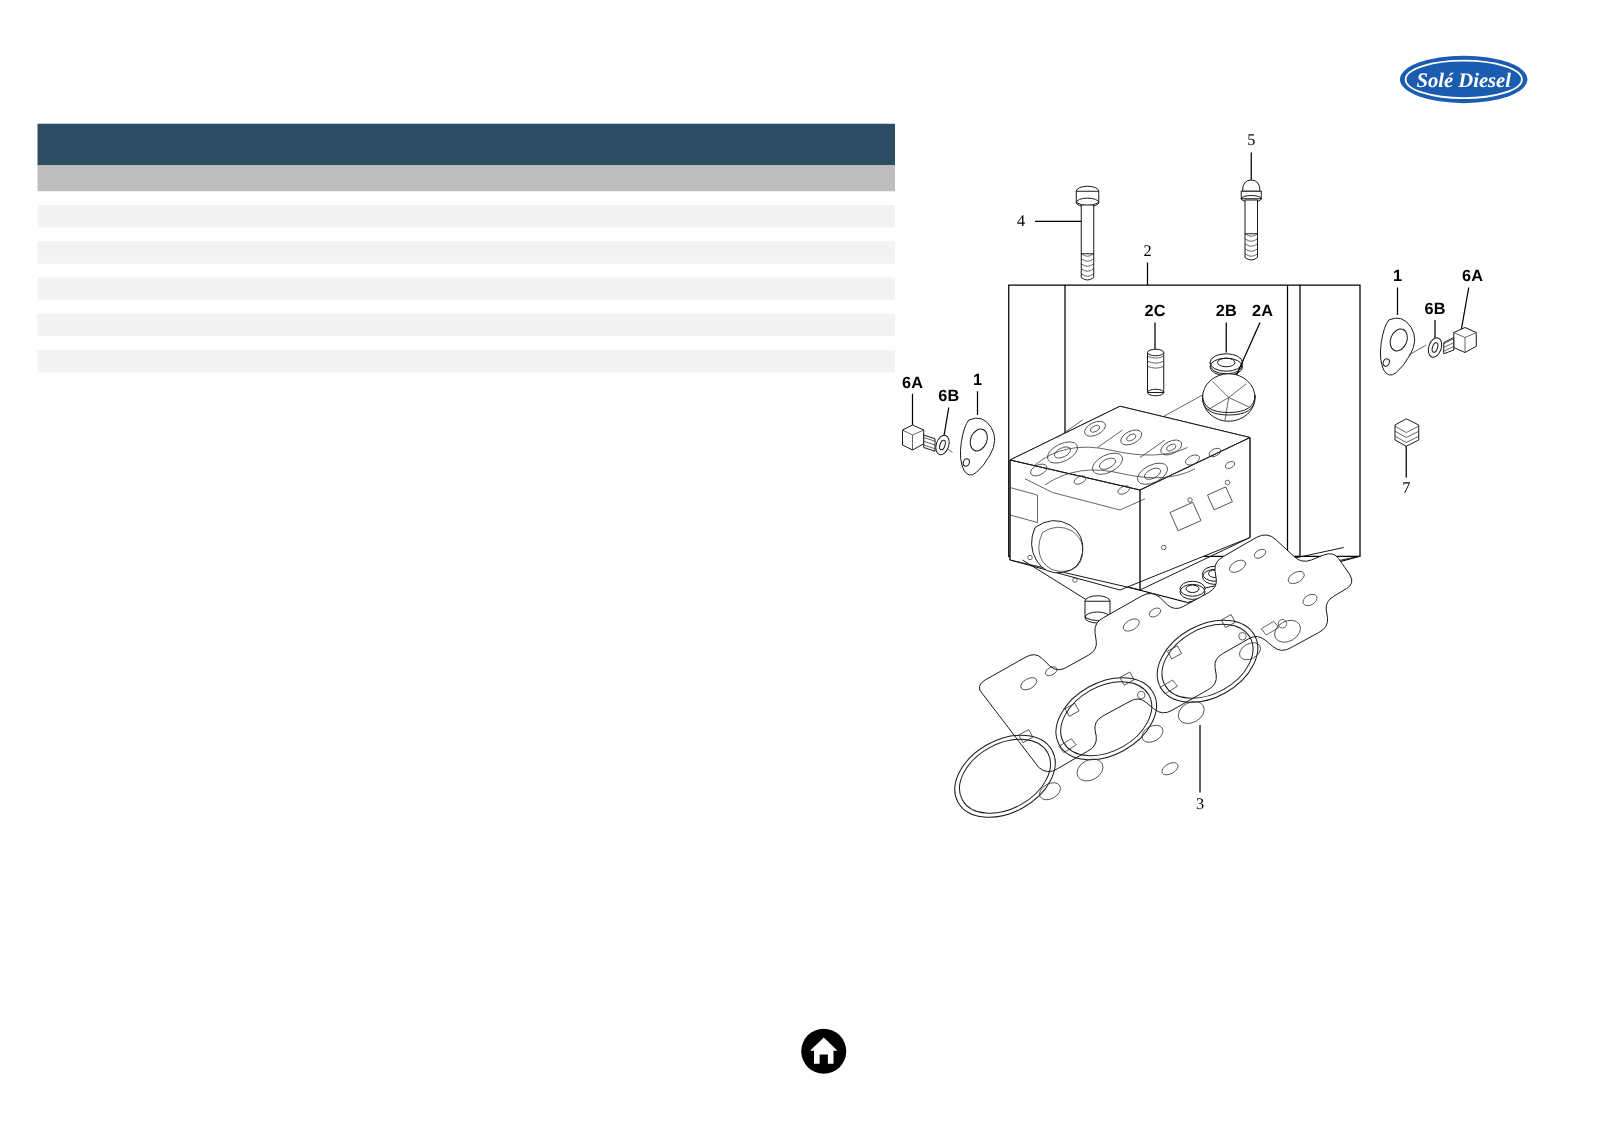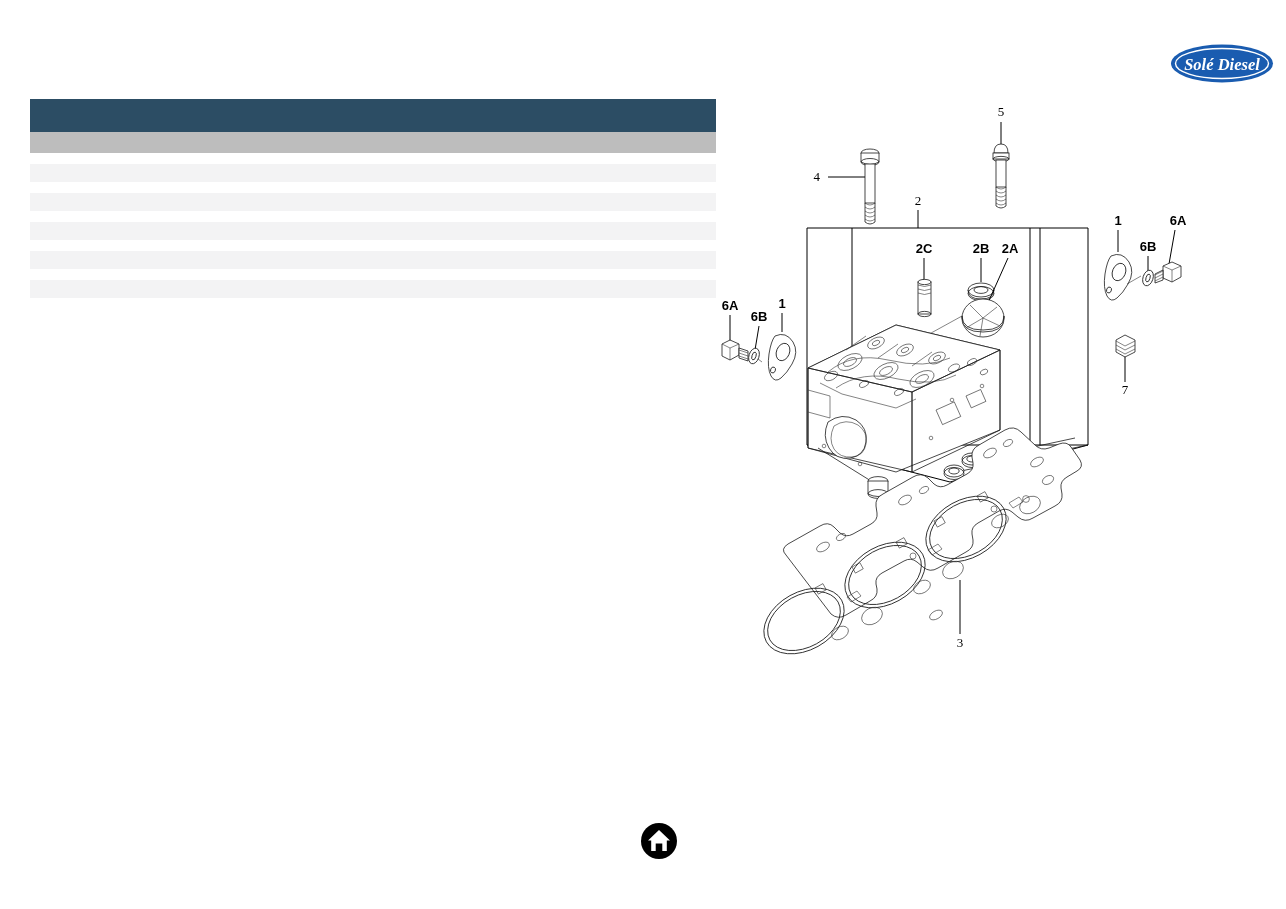--- a/index.html
+++ b/index.html
@@ -13,21 +13,21 @@
     height: 909px;
     position: relative;
     overflow: hidden;
     font-family: "Liberation Sans", sans-serif;
     -webkit-font-smoothing: antialiased;
   }
 
   
   #brand-logo {
     position: absolute;
-    left: 1170px;
+    left: 1119px;
     top: 43px;
     width: 104px;
     height: 41px;
     text-decoration: underline;
   }
   #brand-logo svg { display: block; width: 104px; height: 41px; }
 
   
   #parts-table {
     position: absolute;

